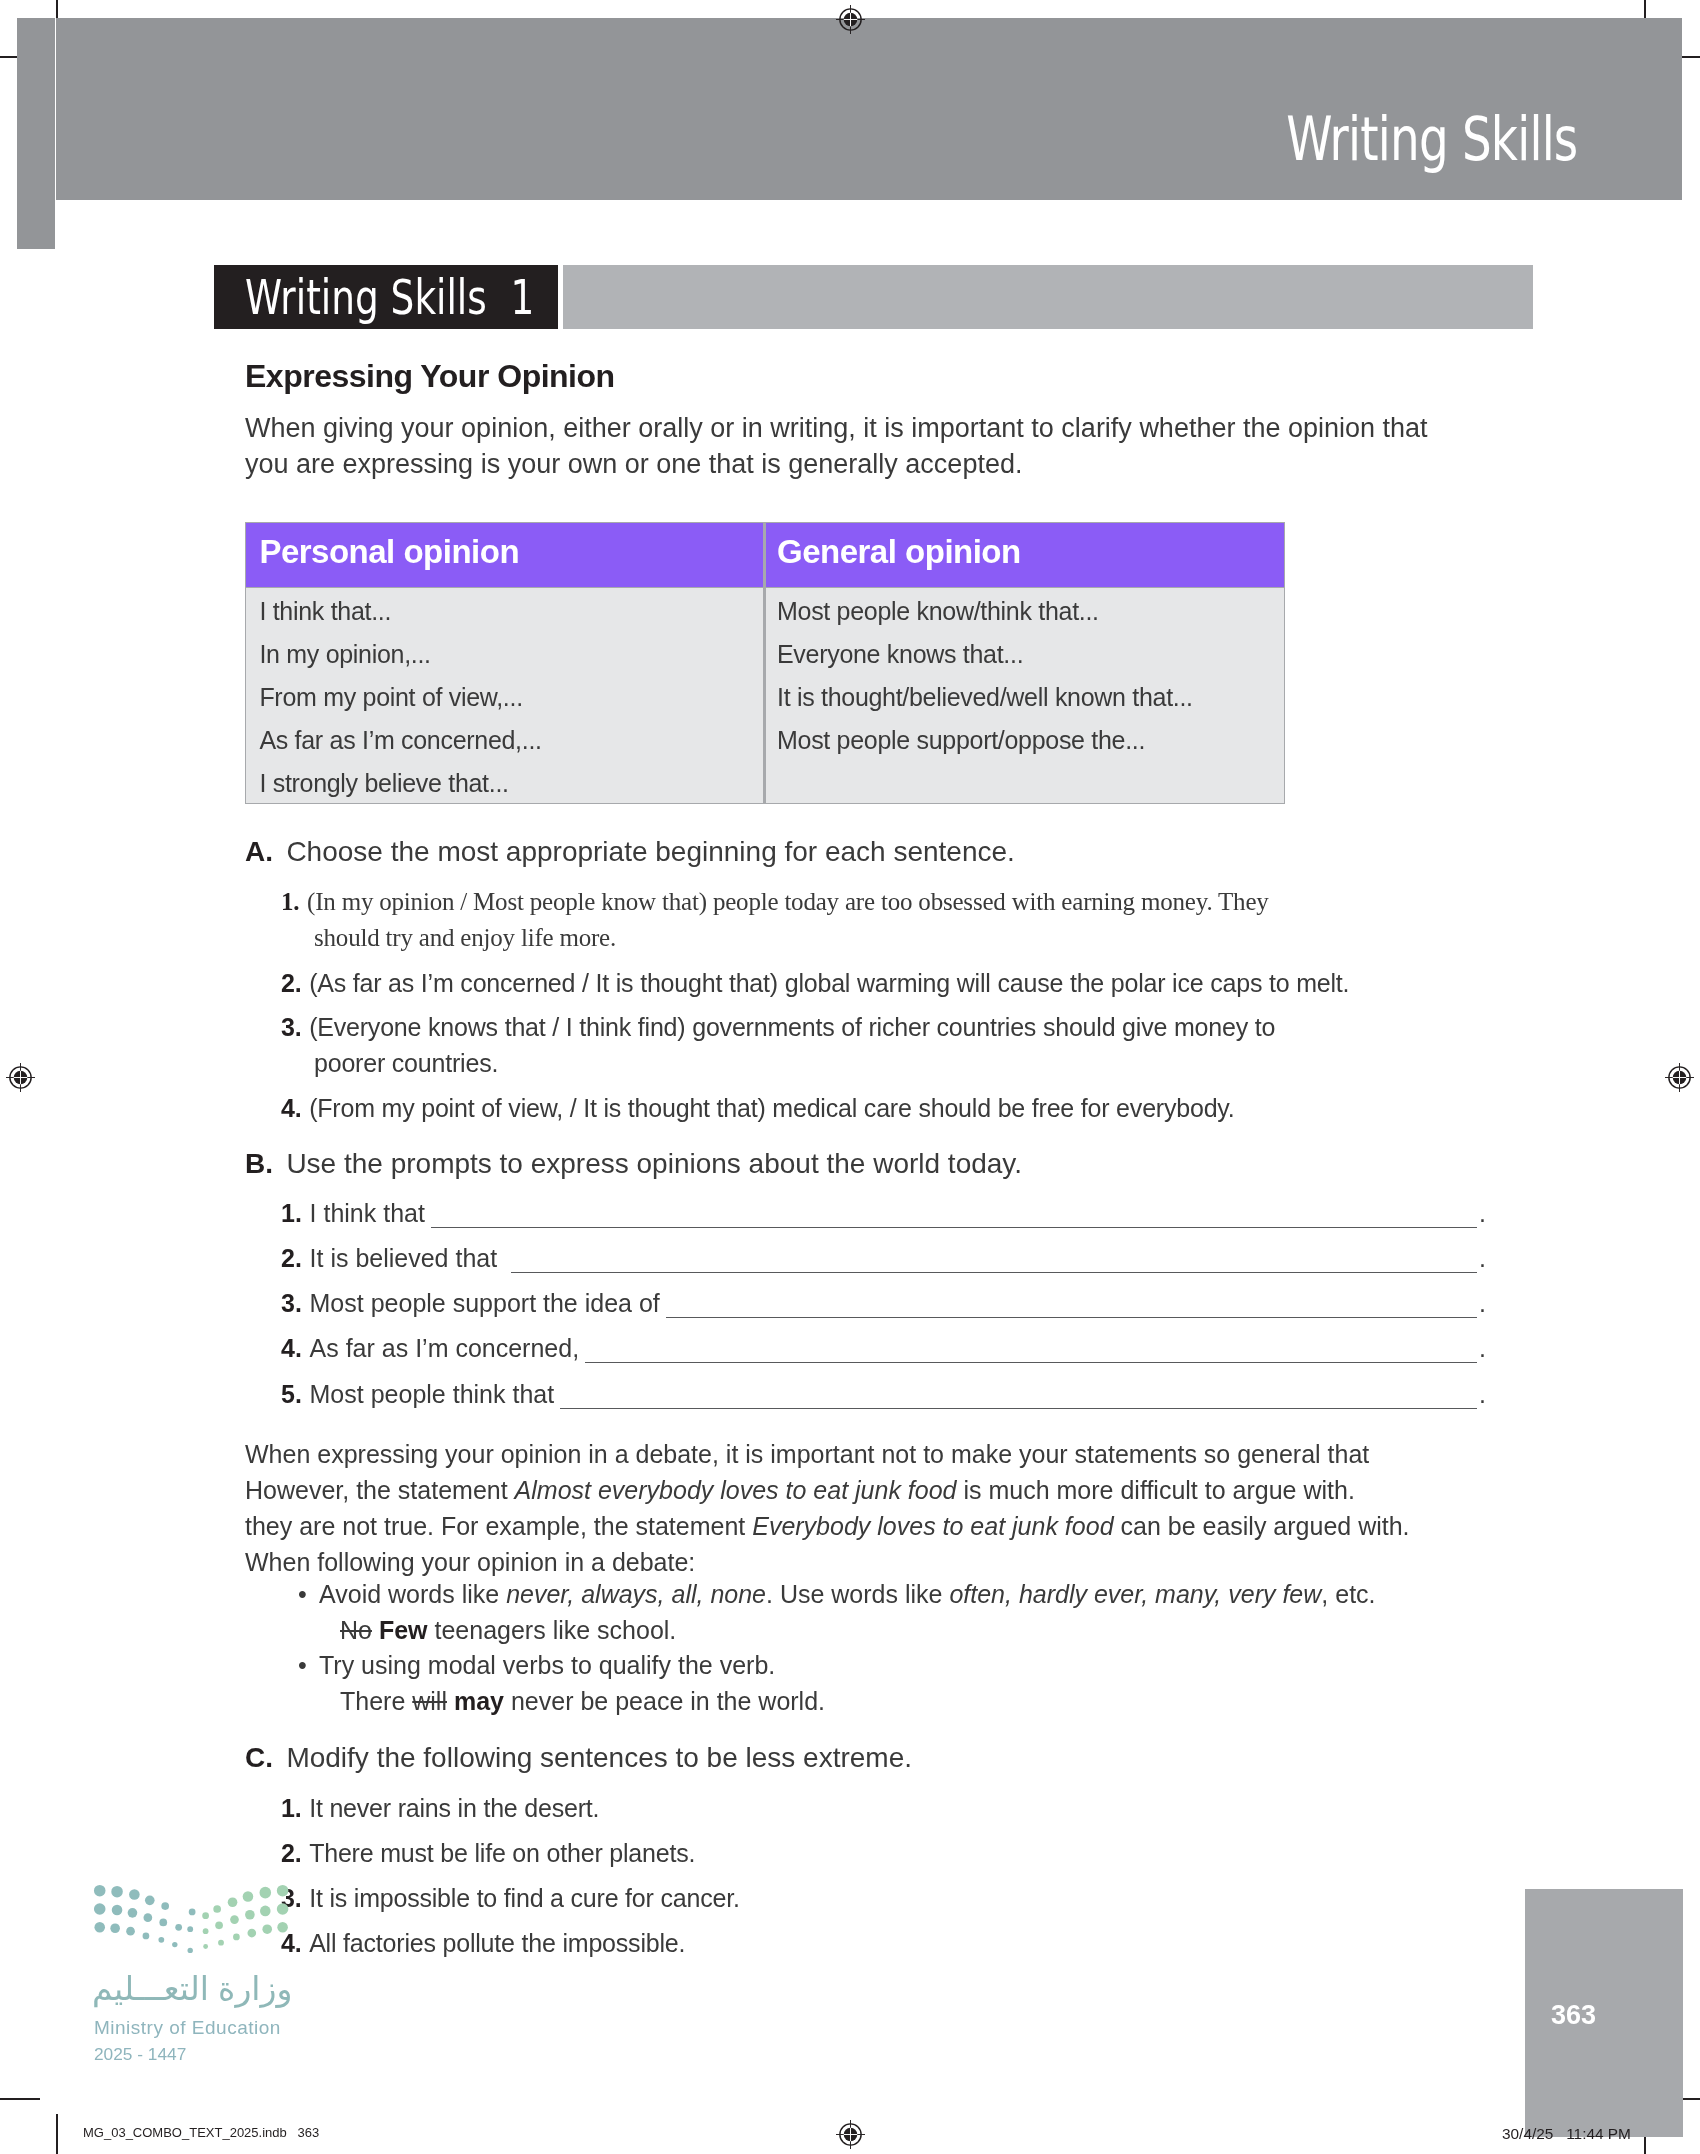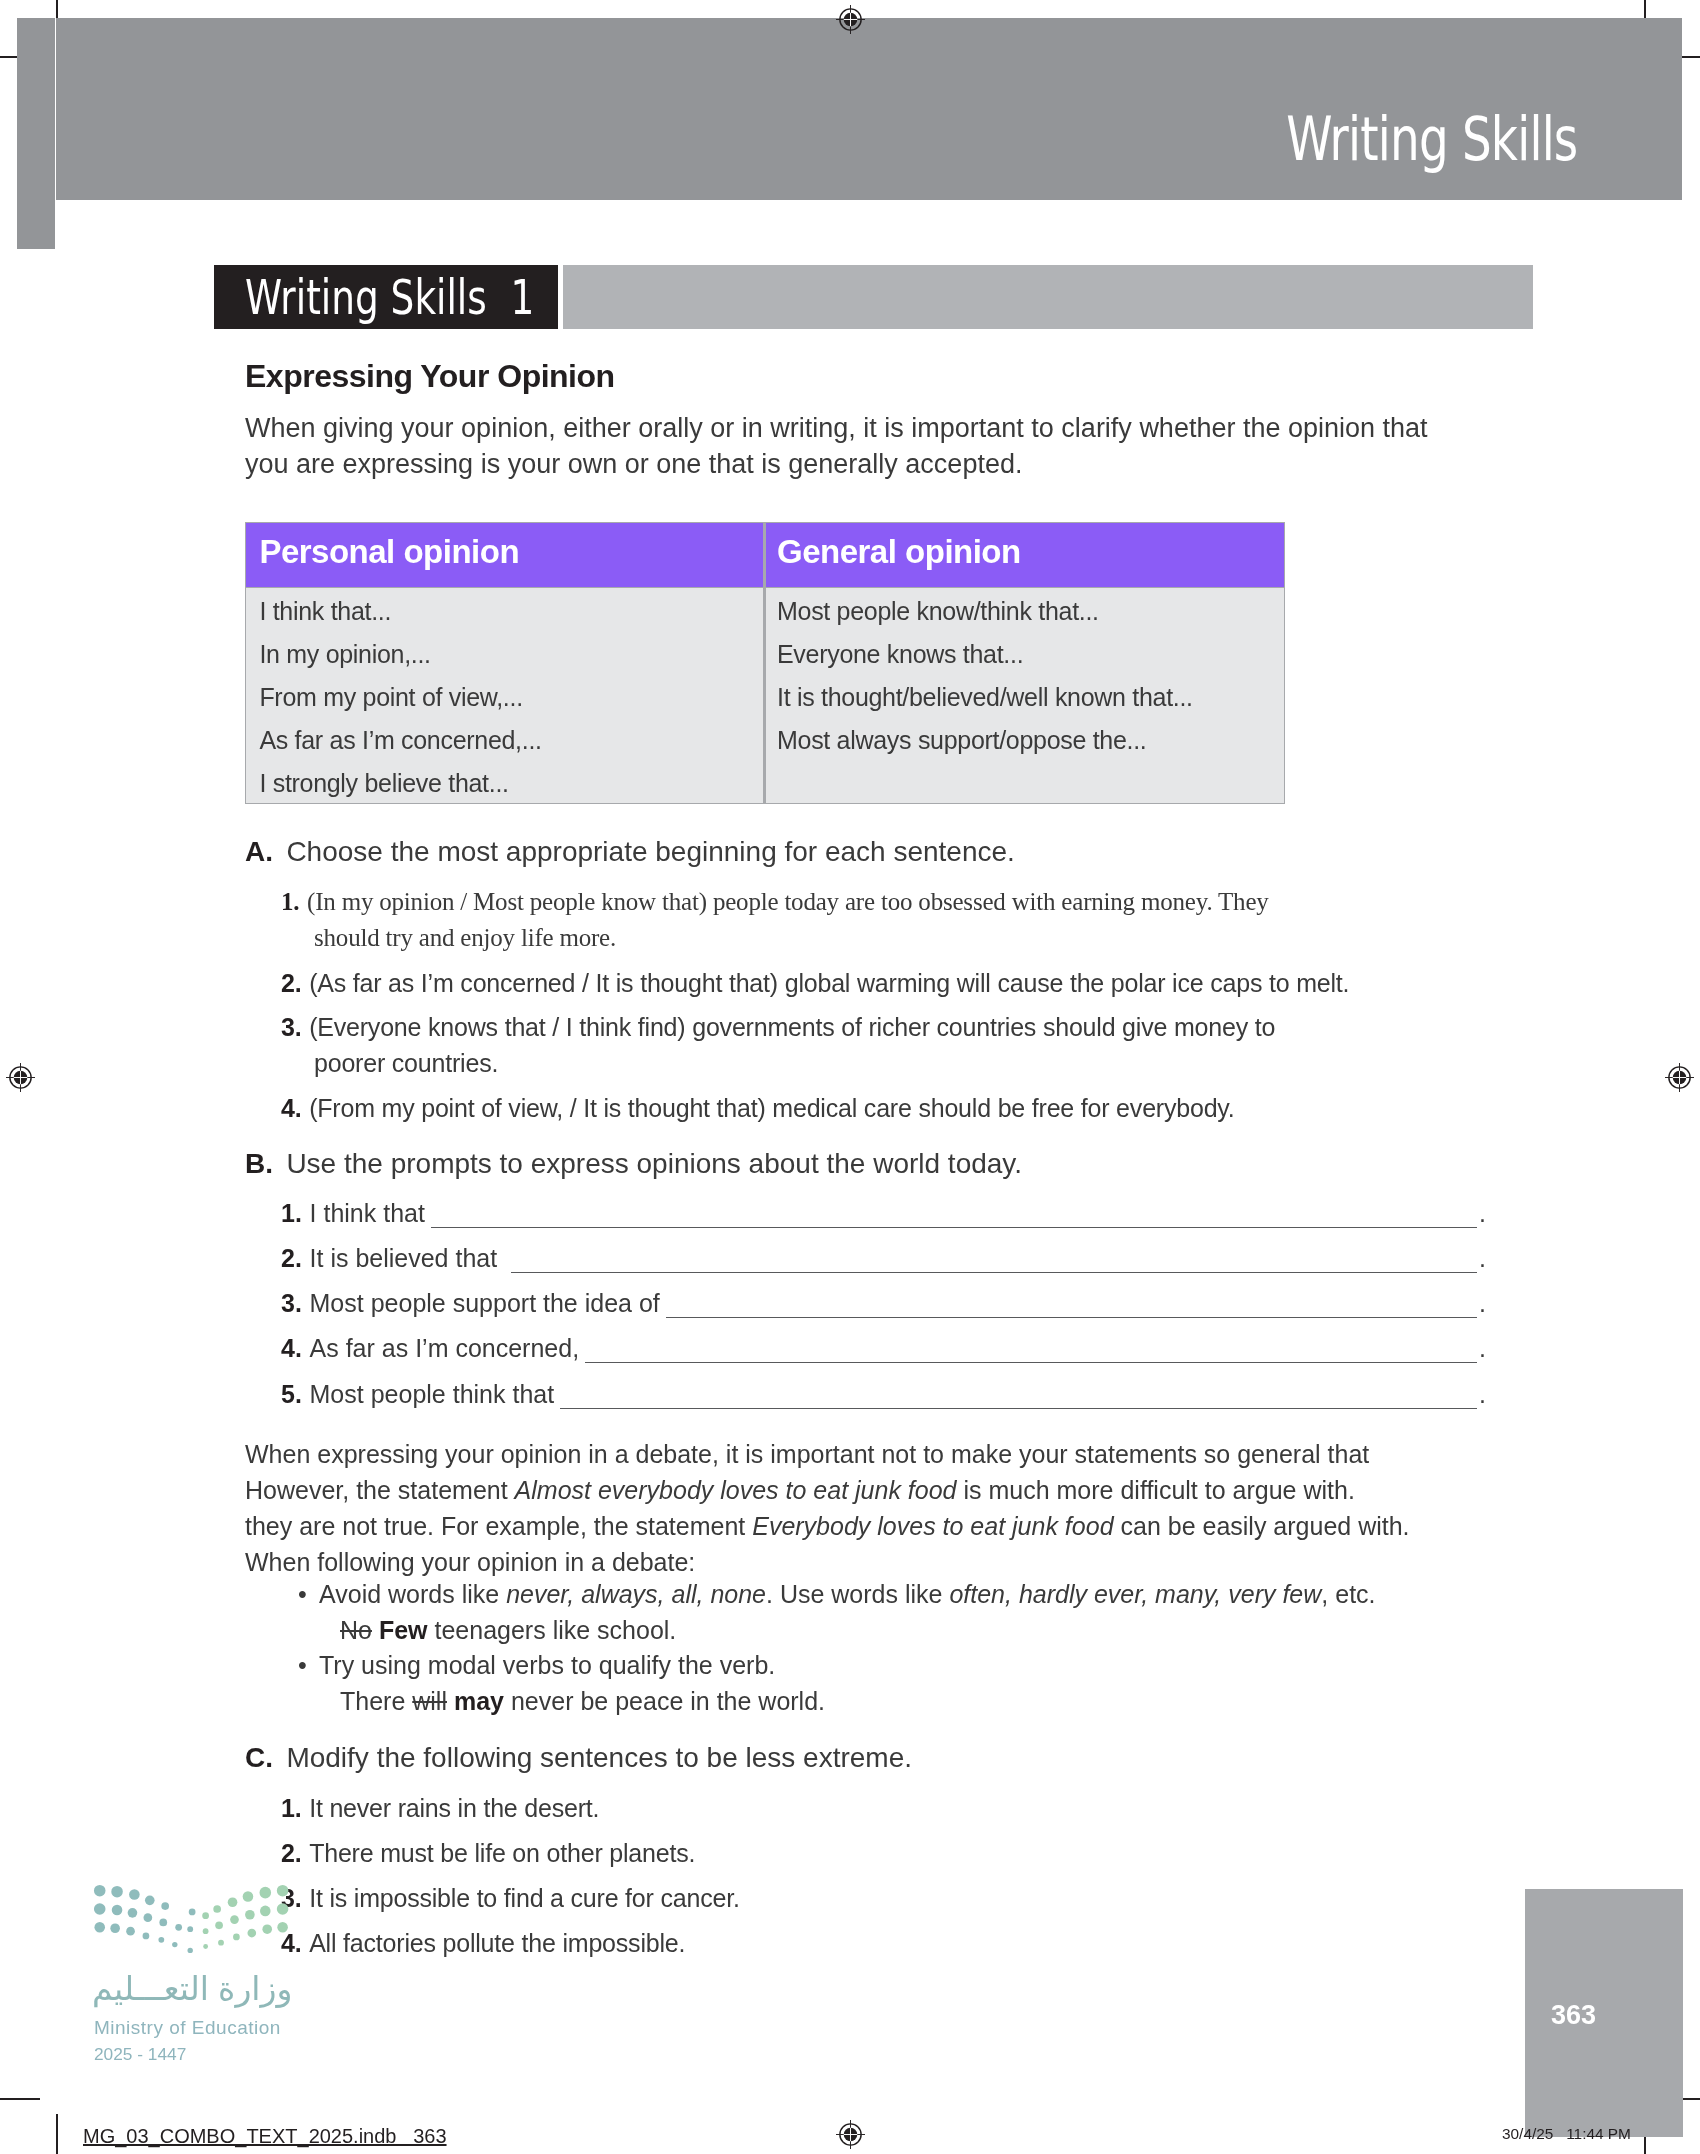--- a/index.html
+++ b/index.html
@@ -58,21 +58,21 @@
   
   .logo { position: absolute; left: 92px; top: 1883px; }
   .logo-ar { position: absolute; left: 92px; top: 1969px; font-size: 33px; color: #8fb8b8; direction: rtl; }
   .logo-en { position: absolute; left: 94px; top: 2017px; font-size: 19px; color: #8fb5bd; letter-spacing: 0.5px; }
   .logo-yr { position: absolute; left: 94px; top: 2044px; font-size: 17.3px; color: #8fb5bd; }
 
   
   .pg-box { position: absolute; left: 1525px; top: 1889px; width: 158px; height: 248px; background: #a7a9ac; }
   .pg-num { position: absolute; left: 26px; top: 111px; font-size: 27px; font-weight: bold; color: #ffffff; }
 
-  .slug-l { position: absolute; left: 83px; top: 2125px; font-size: 20px; color: #231f20; white-space: nowrap; text-decoration: underline; }
+  .slug-l { position: absolute; left: 83px; top: 2125px; font-size: 13px; color: #231f20; white-space: nowrap; }
   .slug-r { position: absolute; left: 1502px; top: 2125px; font-size: 15.4px; color: #231f20; white-space: nowrap; }
 </style>
 </head>
 <body>
 
 <div class="crop v" style="left:56px;top:0;height:40px;"></div>
 <div class="crop h" style="left:0;top:56px;width:40px;"></div>
 <div class="crop v" style="left:1644px;top:0;height:40px;"></div>
 <div class="crop h" style="left:1660px;top:56px;width:40px;"></div>
 <div class="crop h" style="left:0;top:2098px;width:40px;"></div>
@@ -138,21 +138,21 @@
     <div>I think that...</div>
     <div>In my opinion,...</div>
     <div>From my point of view,...</div>
     <div>As far as I’m concerned,...</div>
     <div>I strongly believe that...</div>
   </div>
   <div class="tbl-col" style="left:531px;">
     <div>Most people know/think that...</div>
     <div>Everyone knows that...</div>
     <div>It is thought/believed/well known that...</div>
-    <div>Most always support/oppose the...</div>
+    <div>Most people support/oppose the...</div>
   </div>
 </div>
 
 <div class="q-head" style="top:836px;">
   <b>A.</b><span>Choose the most appropriate beginning for each sentence.</span>
 </div>
 <div class="item" style="top:884px;font-family:Liberation Serif, serif;">
   <b>1.</b><span>(In my opinion / Most people know that) people today are too obsessed with earning money. They</span>
   <span class="cont">should try and enjoy life more.</span>
 </div>

